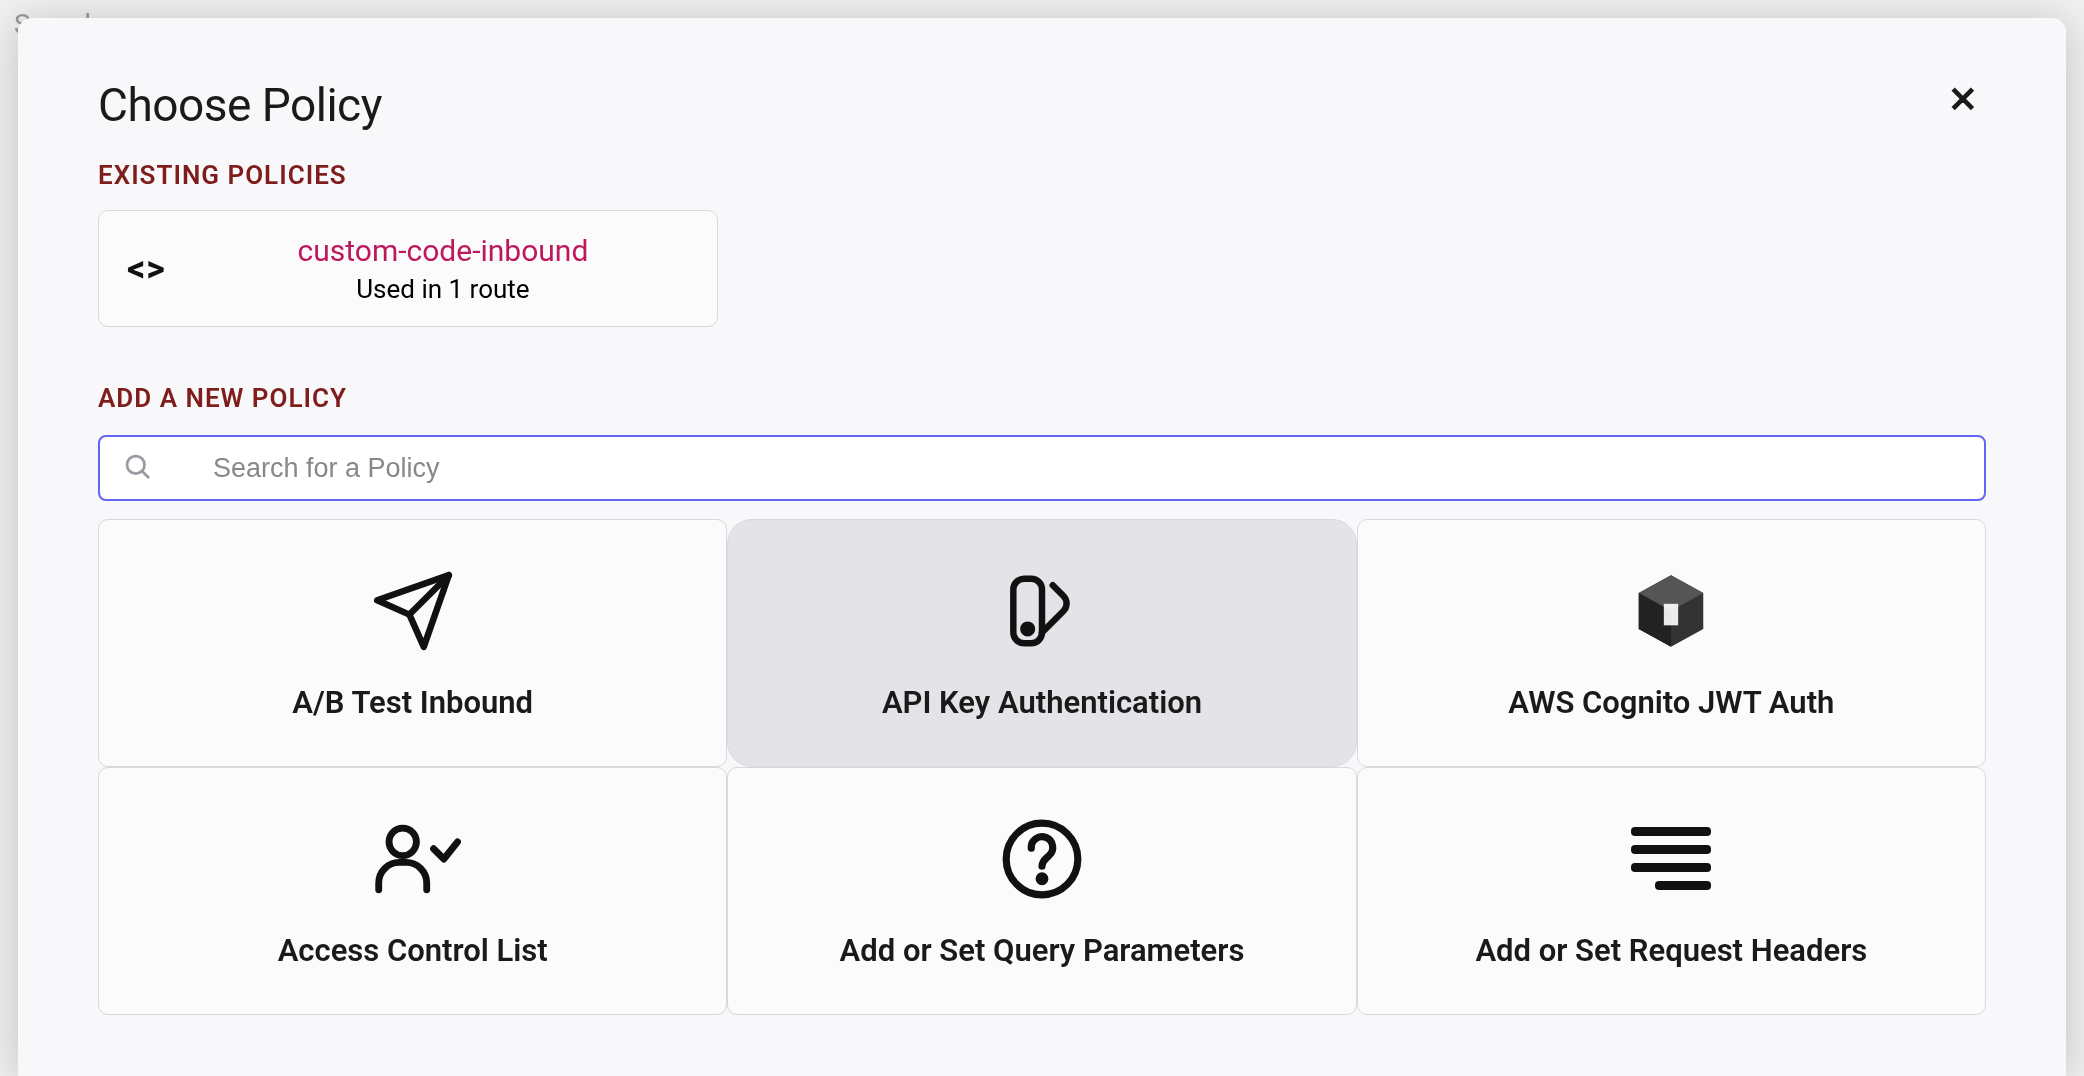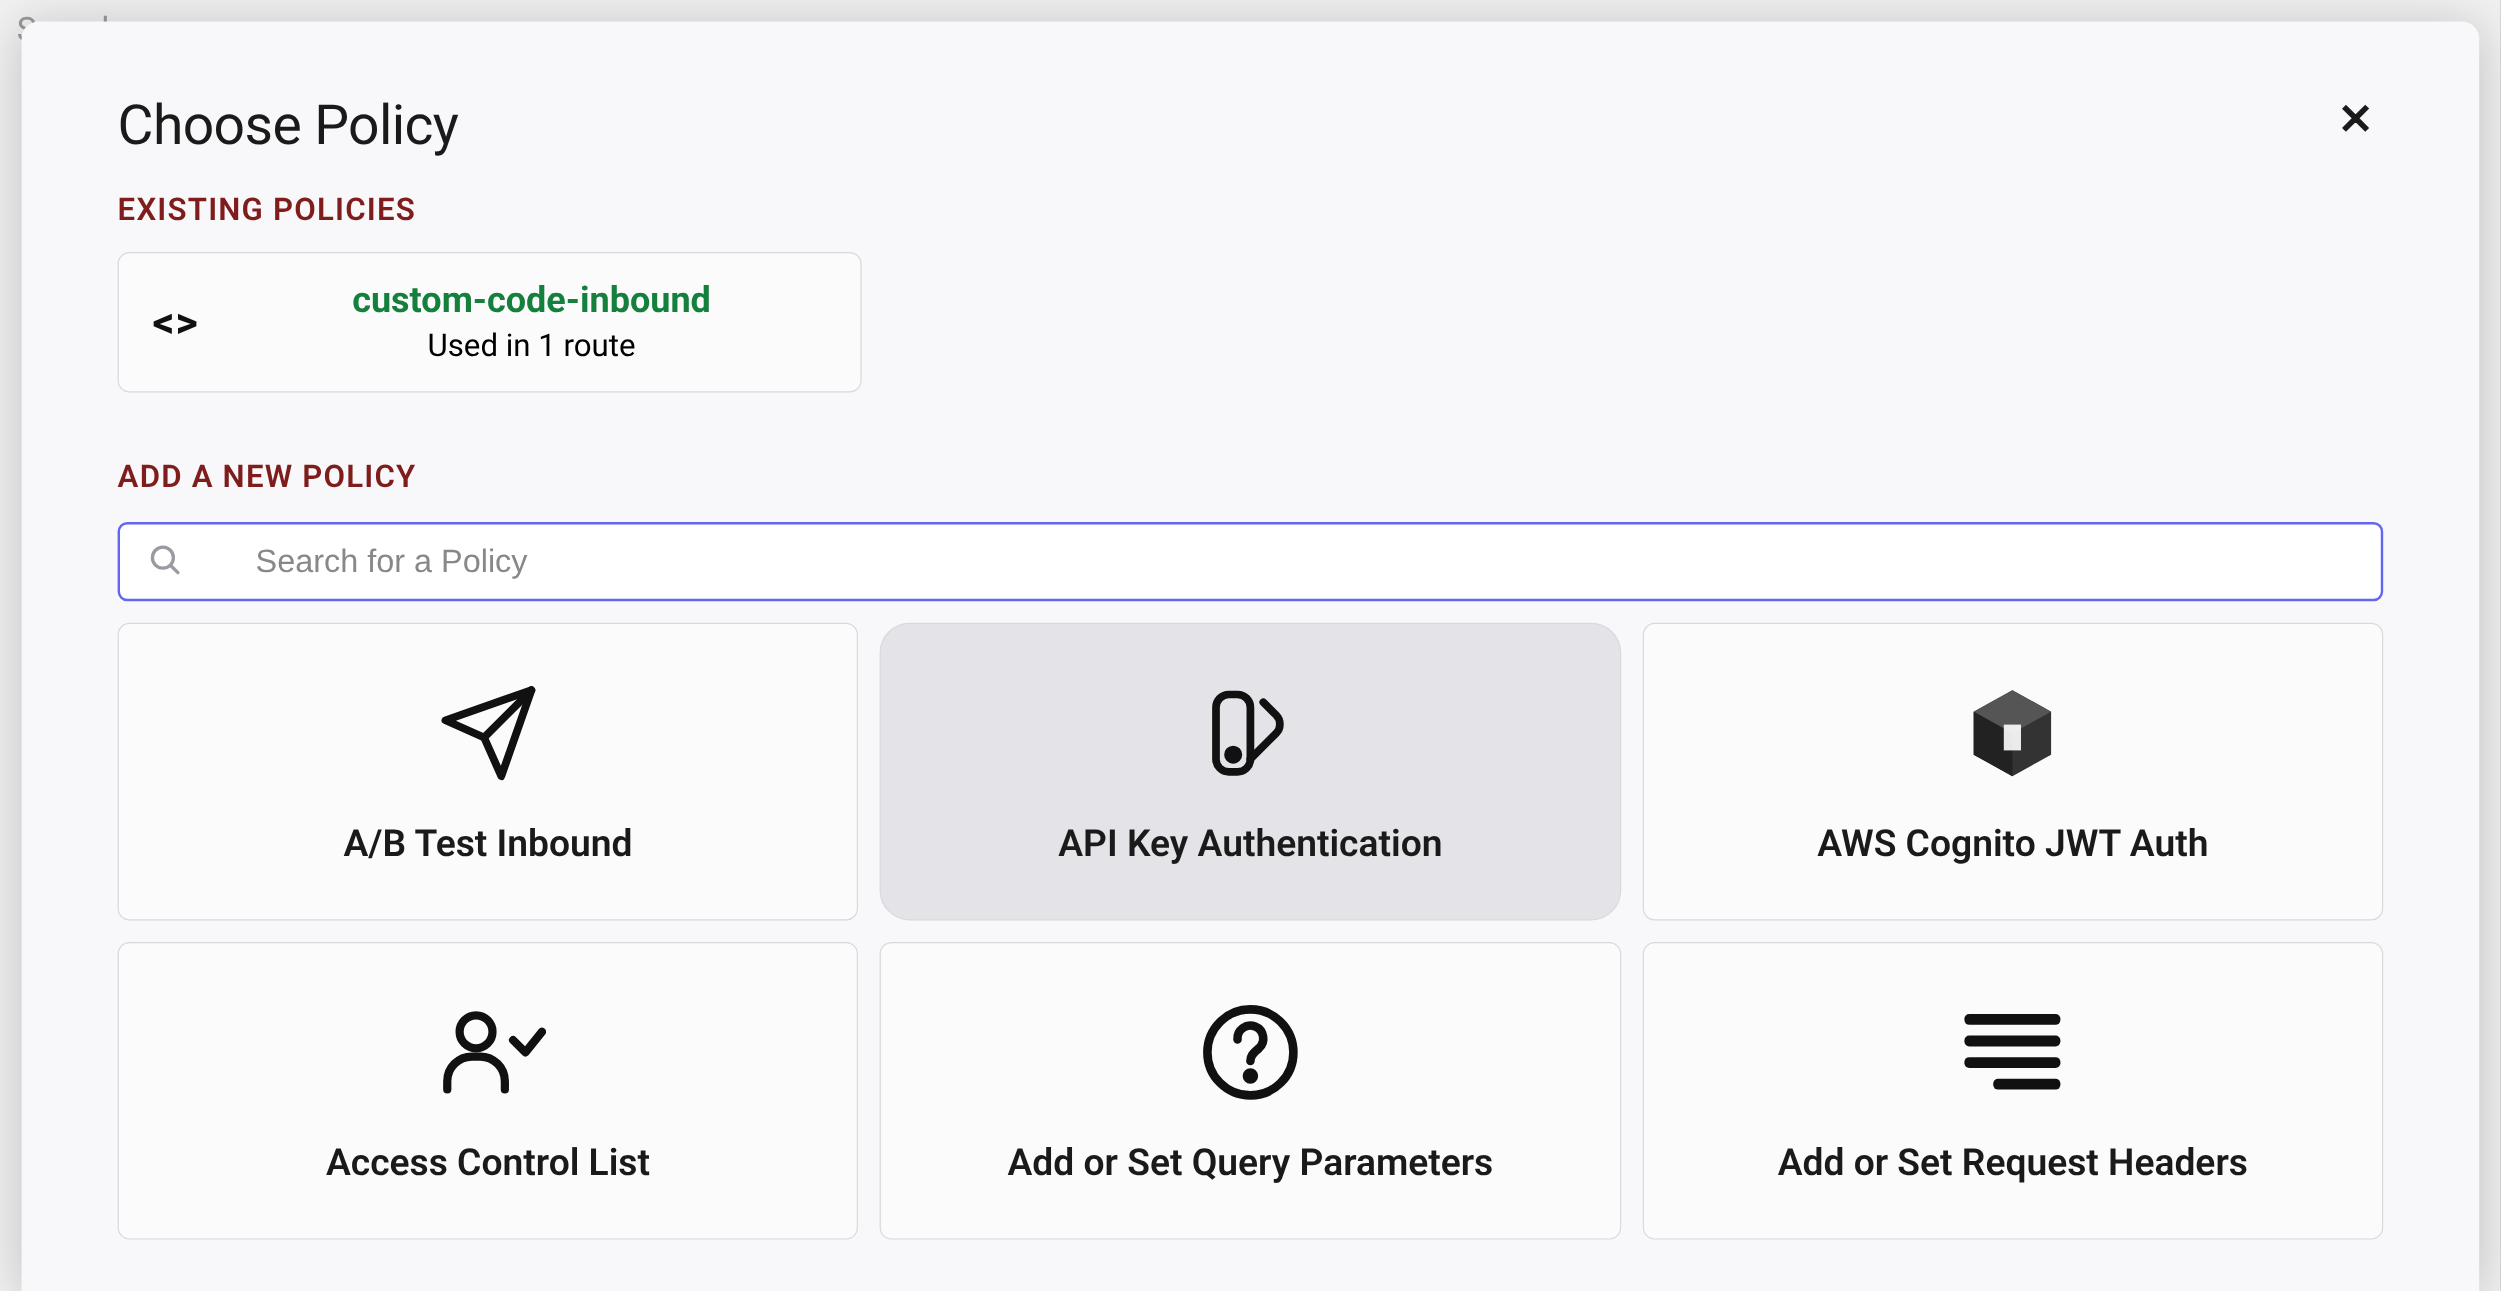--- a/index.html
+++ b/index.html
@@ -86,22 +86,22 @@
       color: #111;
       margin-right: 48px;
       letter-spacing: -4px;
     }
     .existing-text {
       flex: 1;
       text-align: center;
     }
     .existing-name {
       font-size: 30px;
-      font-weight: 700;
-      color: #15803d;
+      font-weight: 400;
+      color: #be185d;
     }
     .existing-sub {
       font-size: 26px;
       color: #000000;
       margin-top: 6px;
     }
     .section-label.second {
       margin-top: 56px;
     }
     .search-wrap {
@@ -126,21 +126,20 @@
       color: #333;
       padding-left: 113px;
       outline: none;
     }
     .search-input::placeholder {
       color: #888;
     }
     .policy-grid {
       display: grid;
       grid-template-columns: repeat(3, 1fr);
-      gap: 18px;
       margin-top: 18px;
     }
     .policy-card {
       border: 1px solid #d8d8dd;
       background: #fbfbfc;
       border-radius: 10px;
       height: 248px;
       display: flex;
       flex-direction: column;
       align-items: center;

